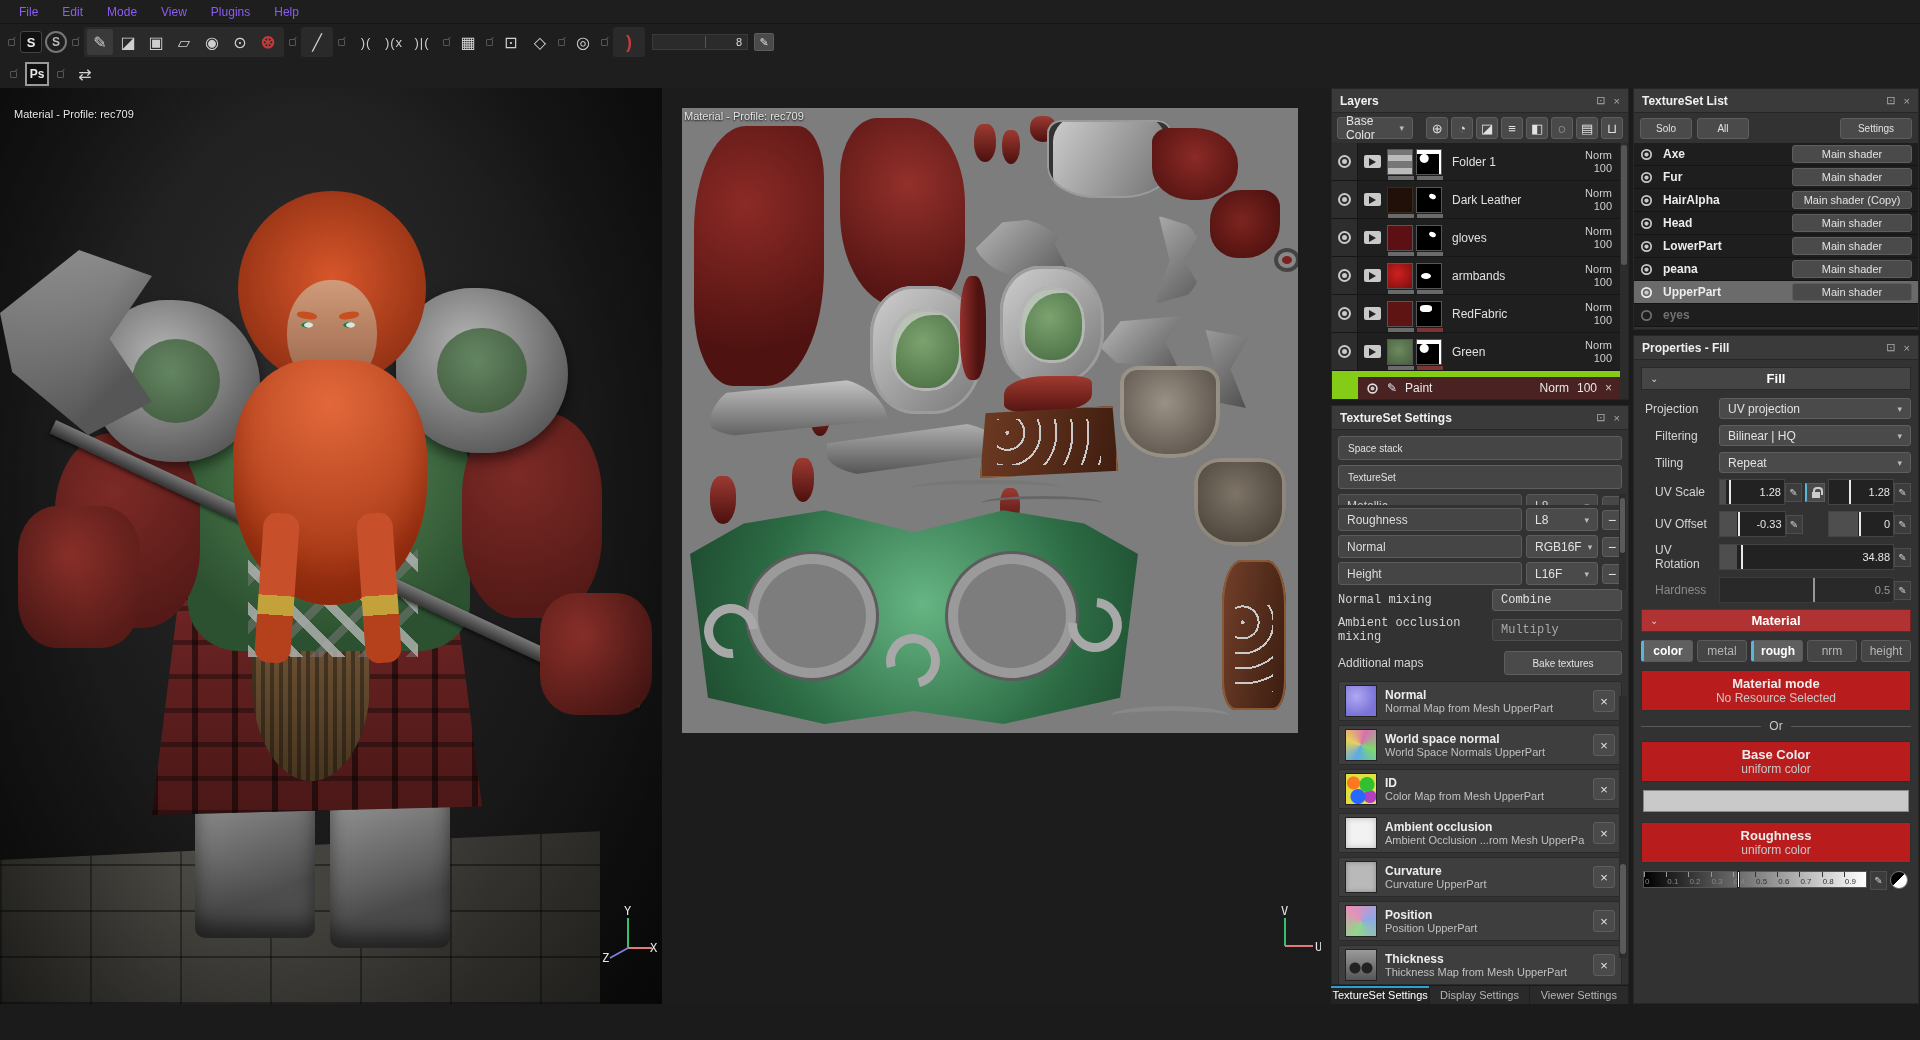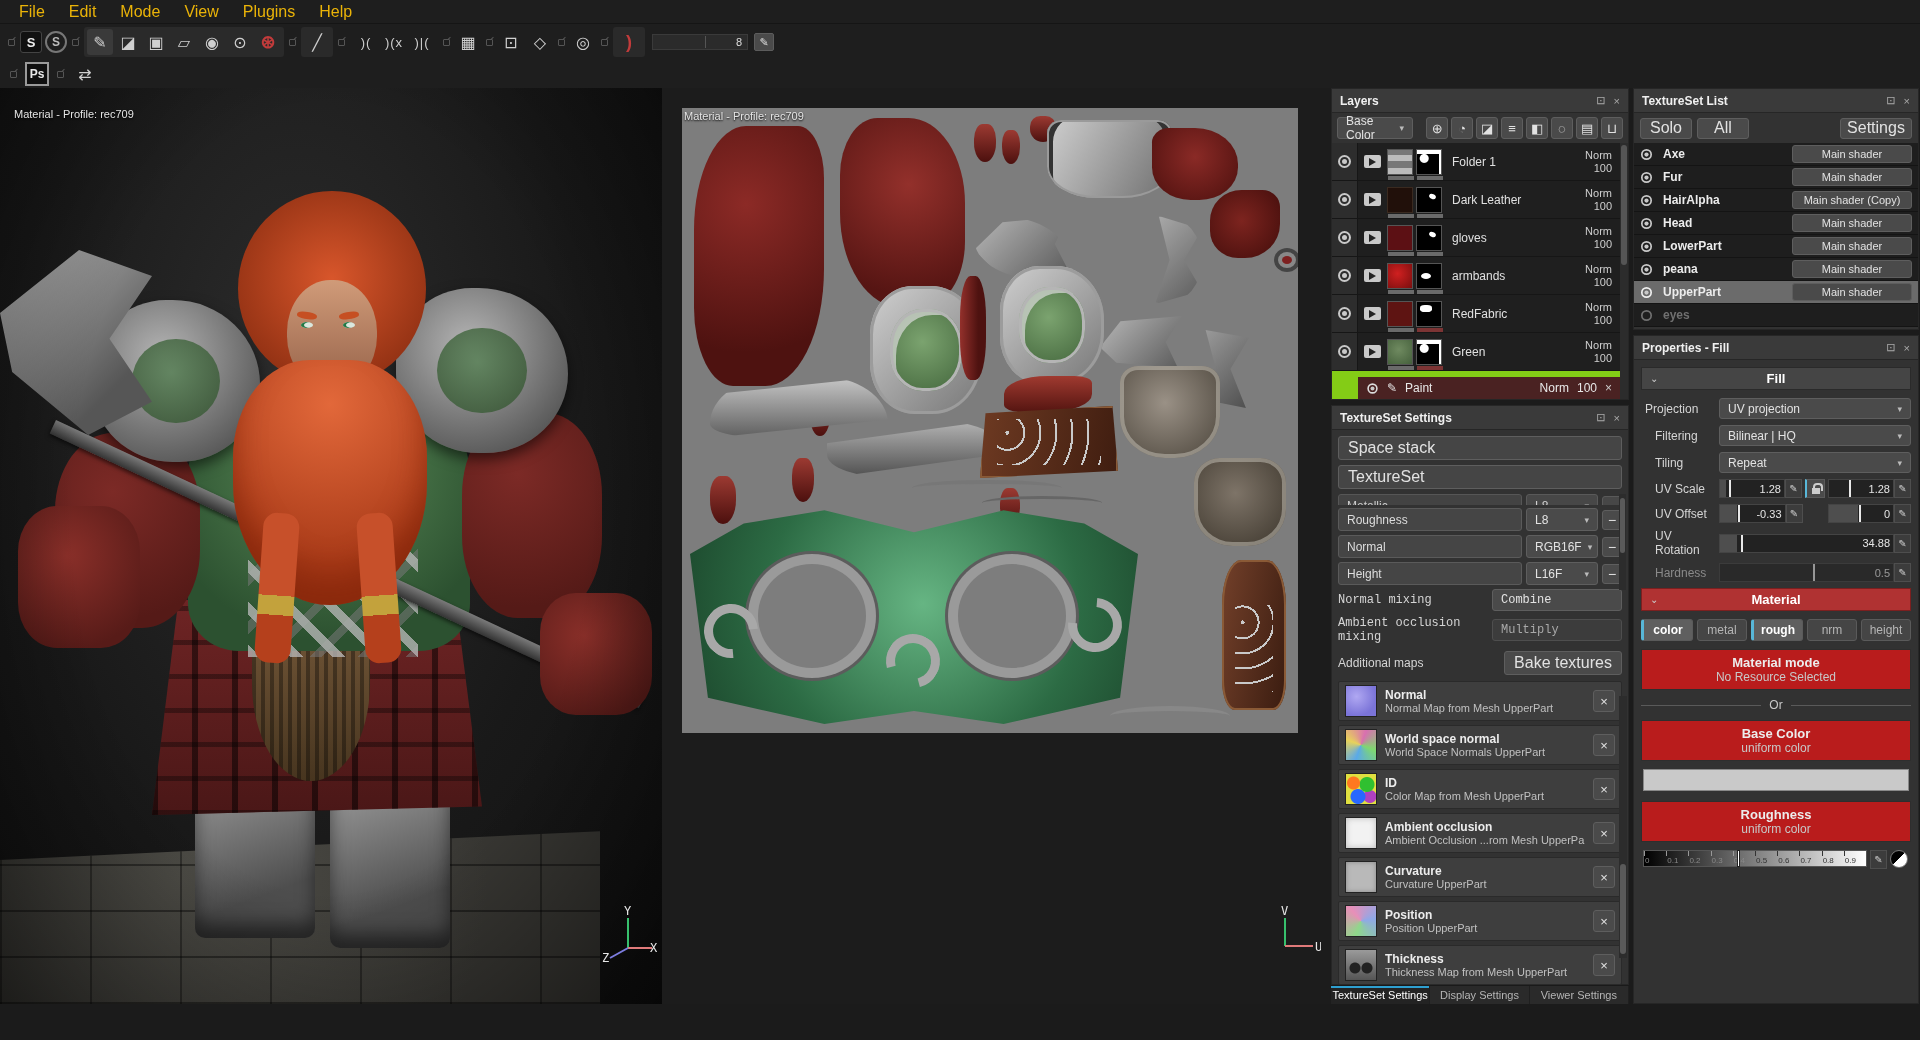--- a/index.html
+++ b/index.html
@@ -2,21 +2,21 @@
 <html><head>
 <meta charset="utf-8">
 <style>
   * { margin:0; padding:0; box-sizing:border-box; }
   html,body { background:#000; }
   body { font-family:"Liberation Sans", sans-serif; }
   .app { position:relative; width:1920px; height:1040px; background:#1b1b1b; overflow:hidden; color:#ddd; }
 
   
   .menubar { position:absolute; left:0; top:0; width:1920px; height:24px; background:#1e1e1e; display:flex; align-items:center; padding-left:8px; gap:2px; border-bottom:1px solid #151515;}
-  .menubar .mi { font-size:16px; color:#eab308; padding:3px 11px; cursor:default; }
+  .menubar .mi { font-size:12px; color:#8b5cf6; padding:3px 11px; cursor:default; }
 
   
   .toolbar { position:absolute; left:0; top:24px; width:1920px; height:36px; background:#1e1e1e; display:flex; align-items:center; padding-left:6px; gap:3px; }
   .tgroup { display:flex; align-items:center; gap:2px; padding:2px 3px; border-radius:3px; }
   .tgroup.hatch { background:#2a2a2a; }
   .tico { width:26px; height:26px; display:flex; align-items:center; justify-content:center; font-size:16px; color:#cfcfcf; border-radius:3px; }
   .tico.sel { background:#3a3a3a; }
   .tico.red { color:#c23b3b; font-weight:bold; font-size:18px; }
   .logo-box { width:22px; height:22px; background:#111; border:1px solid #444; color:#eee; font-weight:bold; display:flex; align-items:center; justify-content:center; font-size:13px; border-radius:3px;}
   .logo-circ { width:22px; height:22px; border:2px solid #777; border-radius:50%; color:#bbb; font-weight:bold; display:flex; align-items:center; justify-content:center; font-size:12px;}
@@ -136,21 +136,21 @@
   .armband::after{content:"";position:absolute;inset:30% 20% 12%;background:repeating-radial-gradient(circle at 20% 20%, #c9c9c9 0 2px, transparent 2px 15px);}
   .thinarc { left:230px; top:372px; width:150px; height:16px; border-top:4px solid #777; border-radius:50%; }
   .thinarc2 { left:300px; top:388px; width:120px; height:14px; border-top:3px solid #666; border-radius:50%; }
   .botarc { left:428px; top:598px; width:120px; height:20px; border-top:5px solid #888; border-radius:50%; }
 
   
   .panel { position:absolute; background:#323232; border:1px solid #262626; }
   .phead { height:24px; display:flex; align-items:center; padding:0 8px; background:#3a3a3a; border-bottom:1px solid #262626; }
   .phead .ptitle { font-size:12px; font-weight:bold; color:#f0f0f0; flex:1; }
   .phead .hico { font-size:11px; color:#aaa; margin-left:8px; cursor:default; }
-  .btn { background:#4a4a4a; border:1px solid #5e5e5e; border-radius:3px; color:#e2e2e2; font-size:16px; display:flex; align-items:center; justify-content:center; }
+  .btn { background:#4a4a4a; border:1px solid #5e5e5e; border-radius:3px; color:#e2e2e2; font-size:10px; display:flex; align-items:center; justify-content:center; }
   .dd { background:#4a4a4a; border:1px solid #5e5e5e; border-radius:3px; color:#e2e2e2; font-size:12px; display:flex; align-items:center; padding:0 8px; }
   .dd .arr { margin-left:auto; font-size:9px; color:#bbb; padding-left:6px; }
 
   
   .layers { left:1331px; top:88px; width:298px; height:312px; }
   .ltoolbar { height:30px; display:flex; align-items:center; padding:0 5px; gap:3px; background:#323232; }
   .lblend { width:82px; height:22px; }
   .lt-ic { width:24px; height:22px; font-size:13px; }
   .lt-sp { width:8px; }
   .lrows { position:absolute; left:0; top:54px; right:8px; bottom:0; background:#84cc16; overflow:hidden; }
@@ -246,21 +246,21 @@
   .props-body { position:absolute; inset:24px 0 0 0; padding:7px 7px 0 7px; }
   .secbar { height:23px; background:#454545; border:1px solid #2a2a2a; display:flex; align-items:center; margin-bottom:8px; position:relative; }
   .secbar .sectitle { flex:1; text-align:center; font-size:13px; font-weight:bold; color:#fff; }
   .secbar .chev { position:absolute; left:8px; color:#ccc; font-size:10px; }
   .secbar.red { background:#b03232; border-color:#7c1f1f; }
   .prow { display:flex; align-items:center; margin-bottom:6px; }
   .plabel { width:78px; font-size:12px; color:#d5d5d5; flex:none; padding-left:4px; }
   .plabel.ind { padding-left:14px; }
   .plabel.dim { color:#8a8a8a; }
   .pval { flex:1; height:21px; }
-  .numfield { flex:1; height:19px; background:#222; border:1px solid #444; display:flex; align-items:center; position:relative; overflow:hidden; }
+  .numfield { flex:1; height:26px; background:#222; border:1px solid #444; display:flex; align-items:center; position:relative; overflow:hidden; }
   .numfield .fill { position:absolute; left:0; top:0; bottom:0; background:#4e4e4e; }
   .numfield .mark { position:absolute; top:0; bottom:0; width:2px; background:#e8e8e8; }
   .numfield .nval { margin-left:auto; font-size:11px; color:#e5e5e5; z-index:2; padding-right:3px; }
   .pencil { width:17px; height:19px; background:#3c3c3c; border:1px solid #4e4e4e; display:flex; align-items:center; justify-content:center; font-size:10px; color:#ccc; flex:none; }
   .lockbtn { width:20px; height:19px; background:#4a4a4a; border:1px solid #5a5a5a; border-left:2px solid #58b7d8; margin:0 3px; position:relative; flex:none;}
   .lockbtn::before { content:""; position:absolute; left:5px; top:8px; width:8px; height:6px; background:#ccc; }
   .lockbtn::after { content:""; position:absolute; left:6px; top:3px; width:6px; height:6px; border:2px solid #ccc; border-bottom:none; border-radius:4px 4px 0 0; }
   .dim .numfield { opacity:.55; }
   .toggles { display:flex; gap:4px; margin-bottom:8px; }
   .tg { flex:1; height:22px; background:#454545; border:1px solid #5a5a5a; border-radius:3px; font-size:12px; color:#b5b5b5; display:flex; align-items:center; justify-content:center; }

